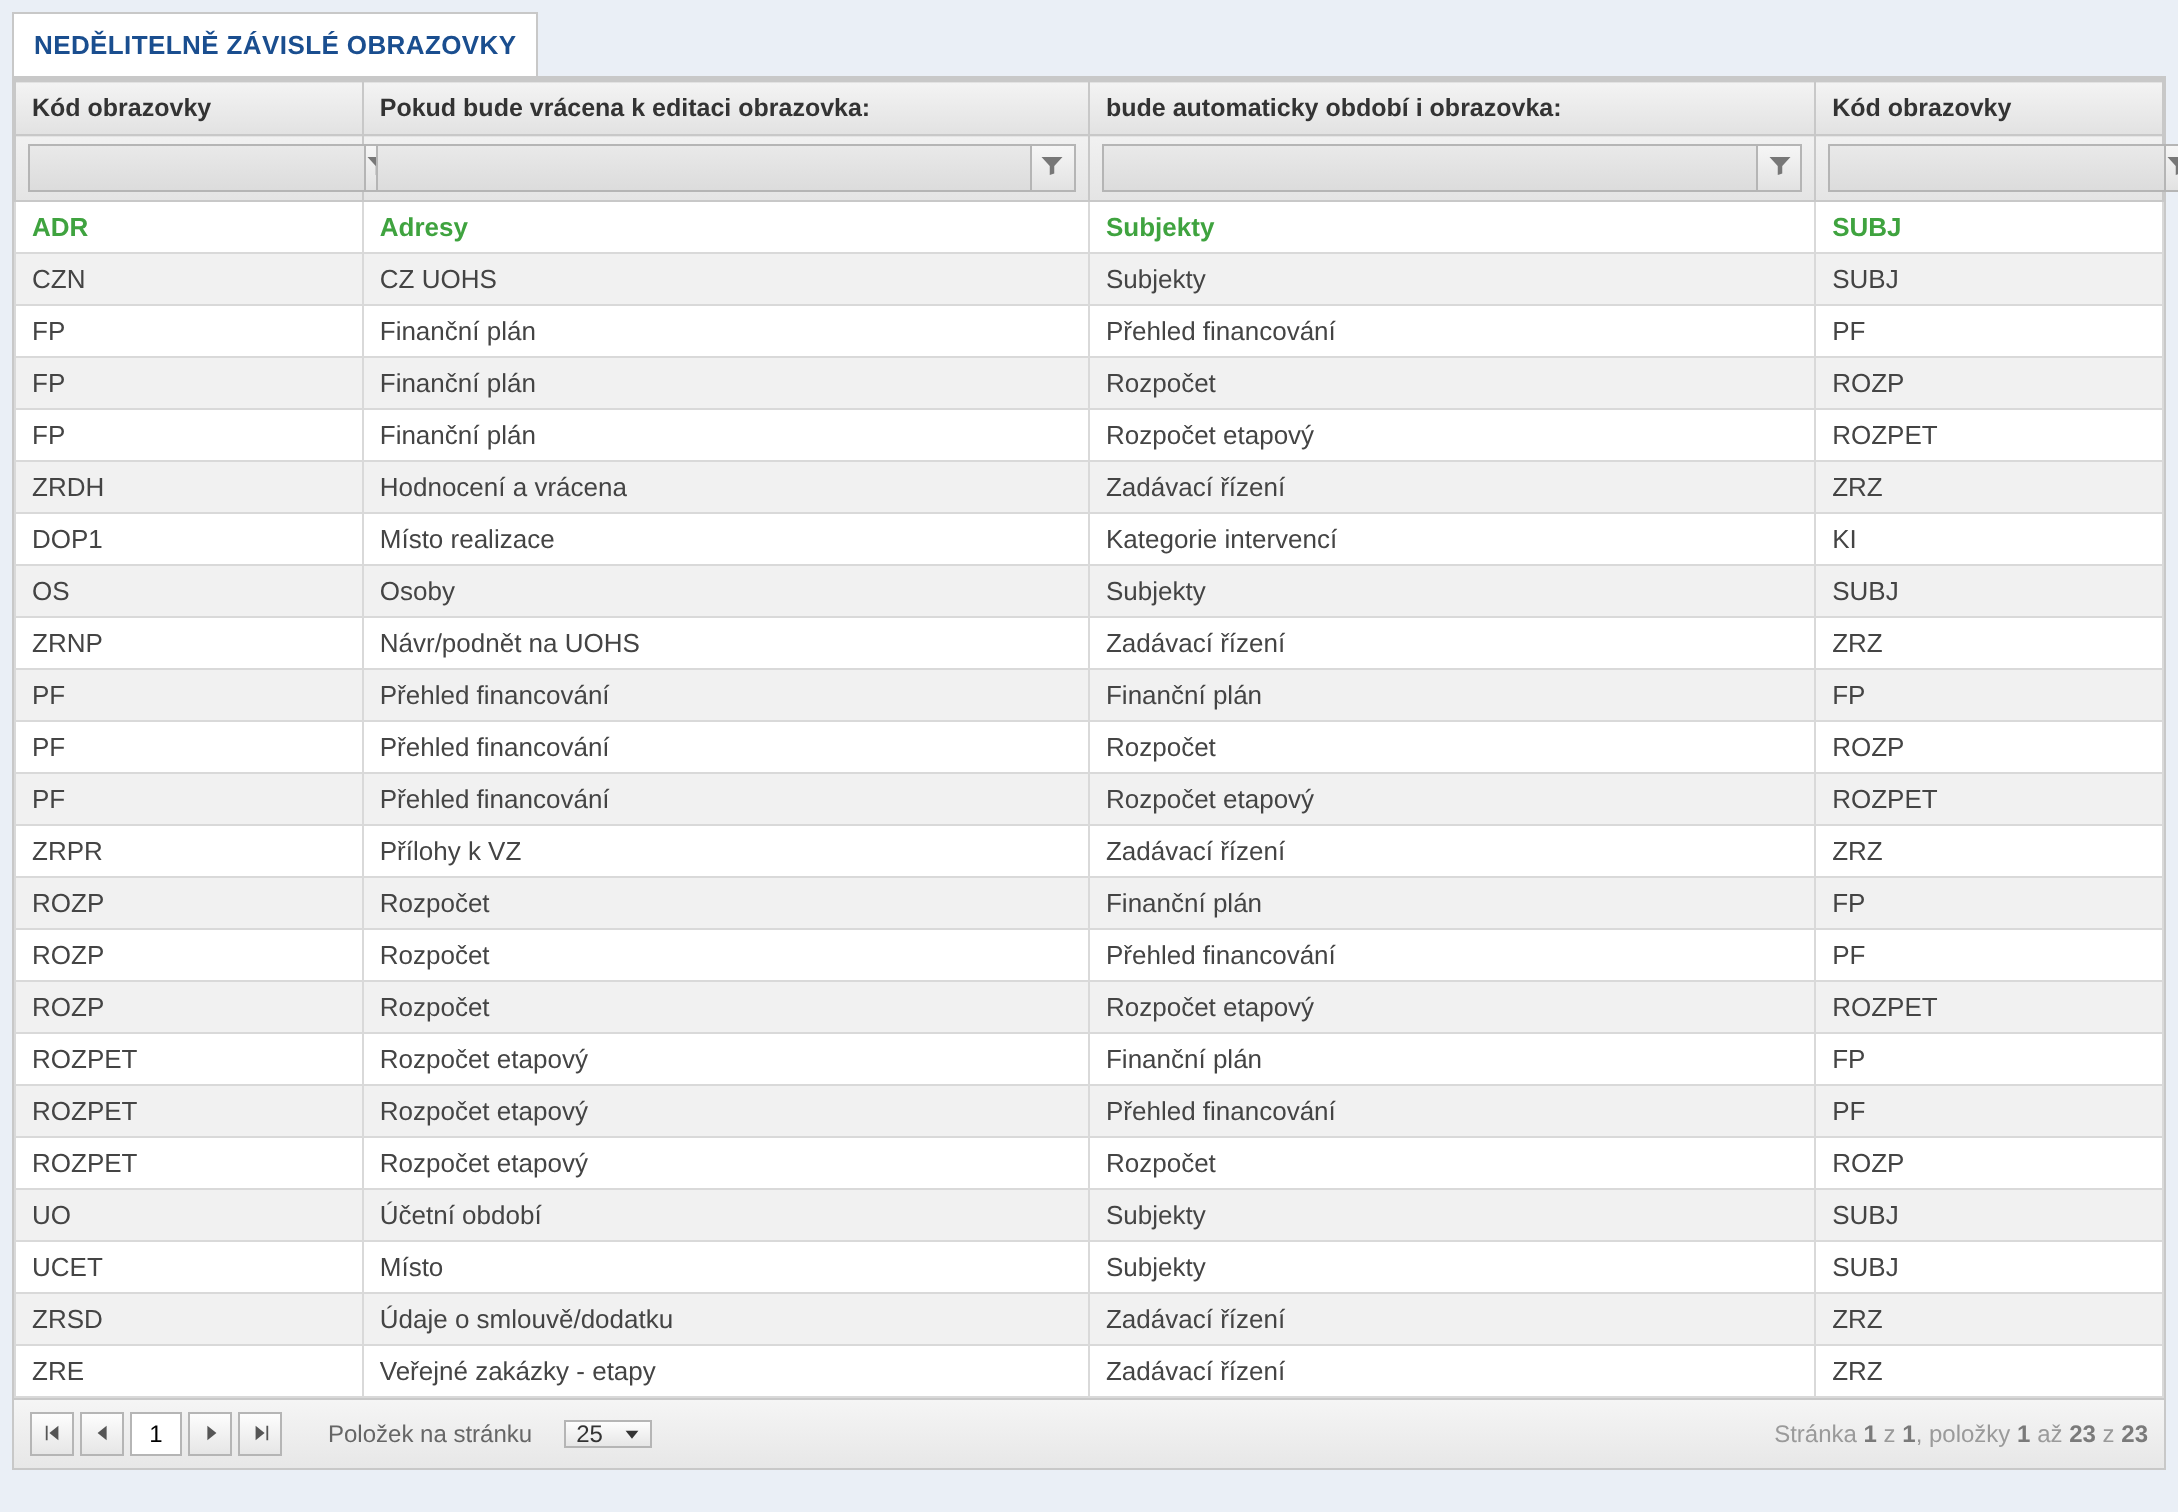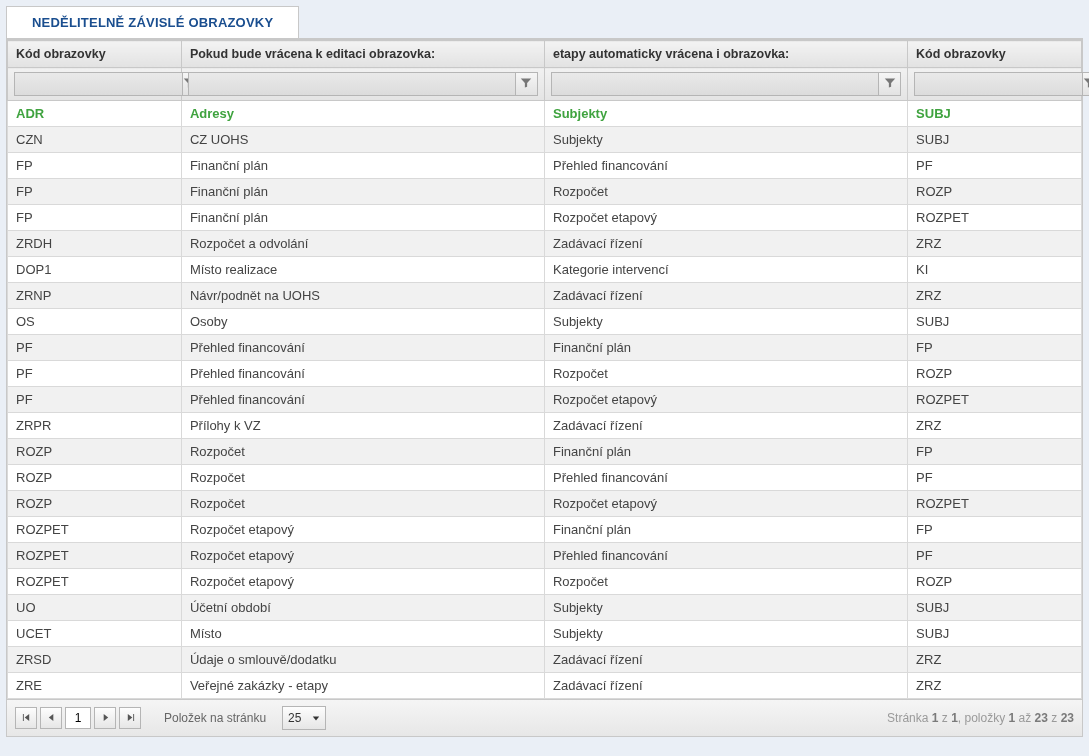--- a/index.html
+++ b/index.html
@@ -16,21 +16,21 @@
     border: 1px solid #c8c8c8;
   }
   .tab-bar {
     display: flex;
     background: #eaeff6;
   }
   .tab {
     background: #fff;
     border: 1px solid #c8c8c8;
     border-bottom: none;
-    padding: 8px 25px;
+    padding: 8px 10px;
     font-weight: bold;
     color: #1a4e8f;
     font-size: 13px;
     letter-spacing: .2px;
   }
   .grid-wrap {
     border-top: 1px solid #c8c8c8;
   }
   table {
     width: 100%;
@@ -123,21 +123,21 @@
     font-size: 12px;
     padding: 0;
   }
   .pager .per-page-label {
     margin-left: 20px;
     margin-right: 16px;
     color: #666;
   }
   .pager .per-page {
     width: 44px;
-    height: 24px;
+    height: 14px;
     border: 1px solid #b5b5b5;
     background: linear-gradient(#fdfdfd,#e6e6e6);
     display: flex;
     align-items: center;
     justify-content: space-between;
     padding: 0 5px;
     cursor: pointer;
     color: #333;
   }
   .pager .per-page svg { width: 8px; height: 8px; }
@@ -160,21 +160,21 @@
       <colgroup>
         <col style="width:170px">
         <col style="width:355px">
         <col style="width:355px">
         <col style="width:170px">
       </colgroup>
       <thead>
         <tr>
           <th><span>Kód obrazovky</span></th>
           <th><span>Pokud bude vrácena k editaci obrazovka:</span></th>
-          <th><span>etapy automaticky vrácena i obrazovka:</span></th>
+          <th><span>bude automaticky období i obrazovka:</span></th>
           <th><span>Kód obrazovky</span></th>
         </tr>
         <tr class="filter-row">
           <td>
             <div class="filter-cell">
               <input value="" style="">
               <div class="filter-btn">
                 <span>
                   <svg viewBox="0 0 16 16" fill="currentColor">
                       <path d="M1 2h14l-5.5 6v5l-3 1V8z"></path>
@@ -241,41 +241,41 @@
             <td>ROZP</td>
           </tr>
           <tr>
             <td>FP</td>
             <td>Finanční plán</td>
             <td>Rozpočet etapový</td>
             <td>ROZPET</td>
           </tr>
           <tr>
             <td>ZRDH</td>
-            <td>Rozpočet a odvolání</td>
+            <td>Hodnocení a vrácena</td>
             <td>Zadávací řízení</td>
             <td>ZRZ</td>
           </tr>
           <tr>
             <td>DOP1</td>
             <td>Místo realizace</td>
             <td>Kategorie intervencí</td>
             <td>KI</td>
           </tr>
           <tr>
+            <td>OS</td>
+            <td>Osoby</td>
+            <td>Subjekty</td>
+            <td>SUBJ</td>
+          </tr>
+          <tr>
             <td>ZRNP</td>
             <td>Návr/podnět na UOHS</td>
             <td>Zadávací řízení</td>
             <td>ZRZ</td>
-          </tr>
-          <tr>
-            <td>OS</td>
-            <td>Osoby</td>
-            <td>Subjekty</td>
-            <td>SUBJ</td>
           </tr>
           <tr>
             <td>PF</td>
             <td>Přehled financování</td>
             <td>Finanční plán</td>
             <td>FP</td>
           </tr>
           <tr>
             <td>PF</td>
             <td>Přehled financování</td>

